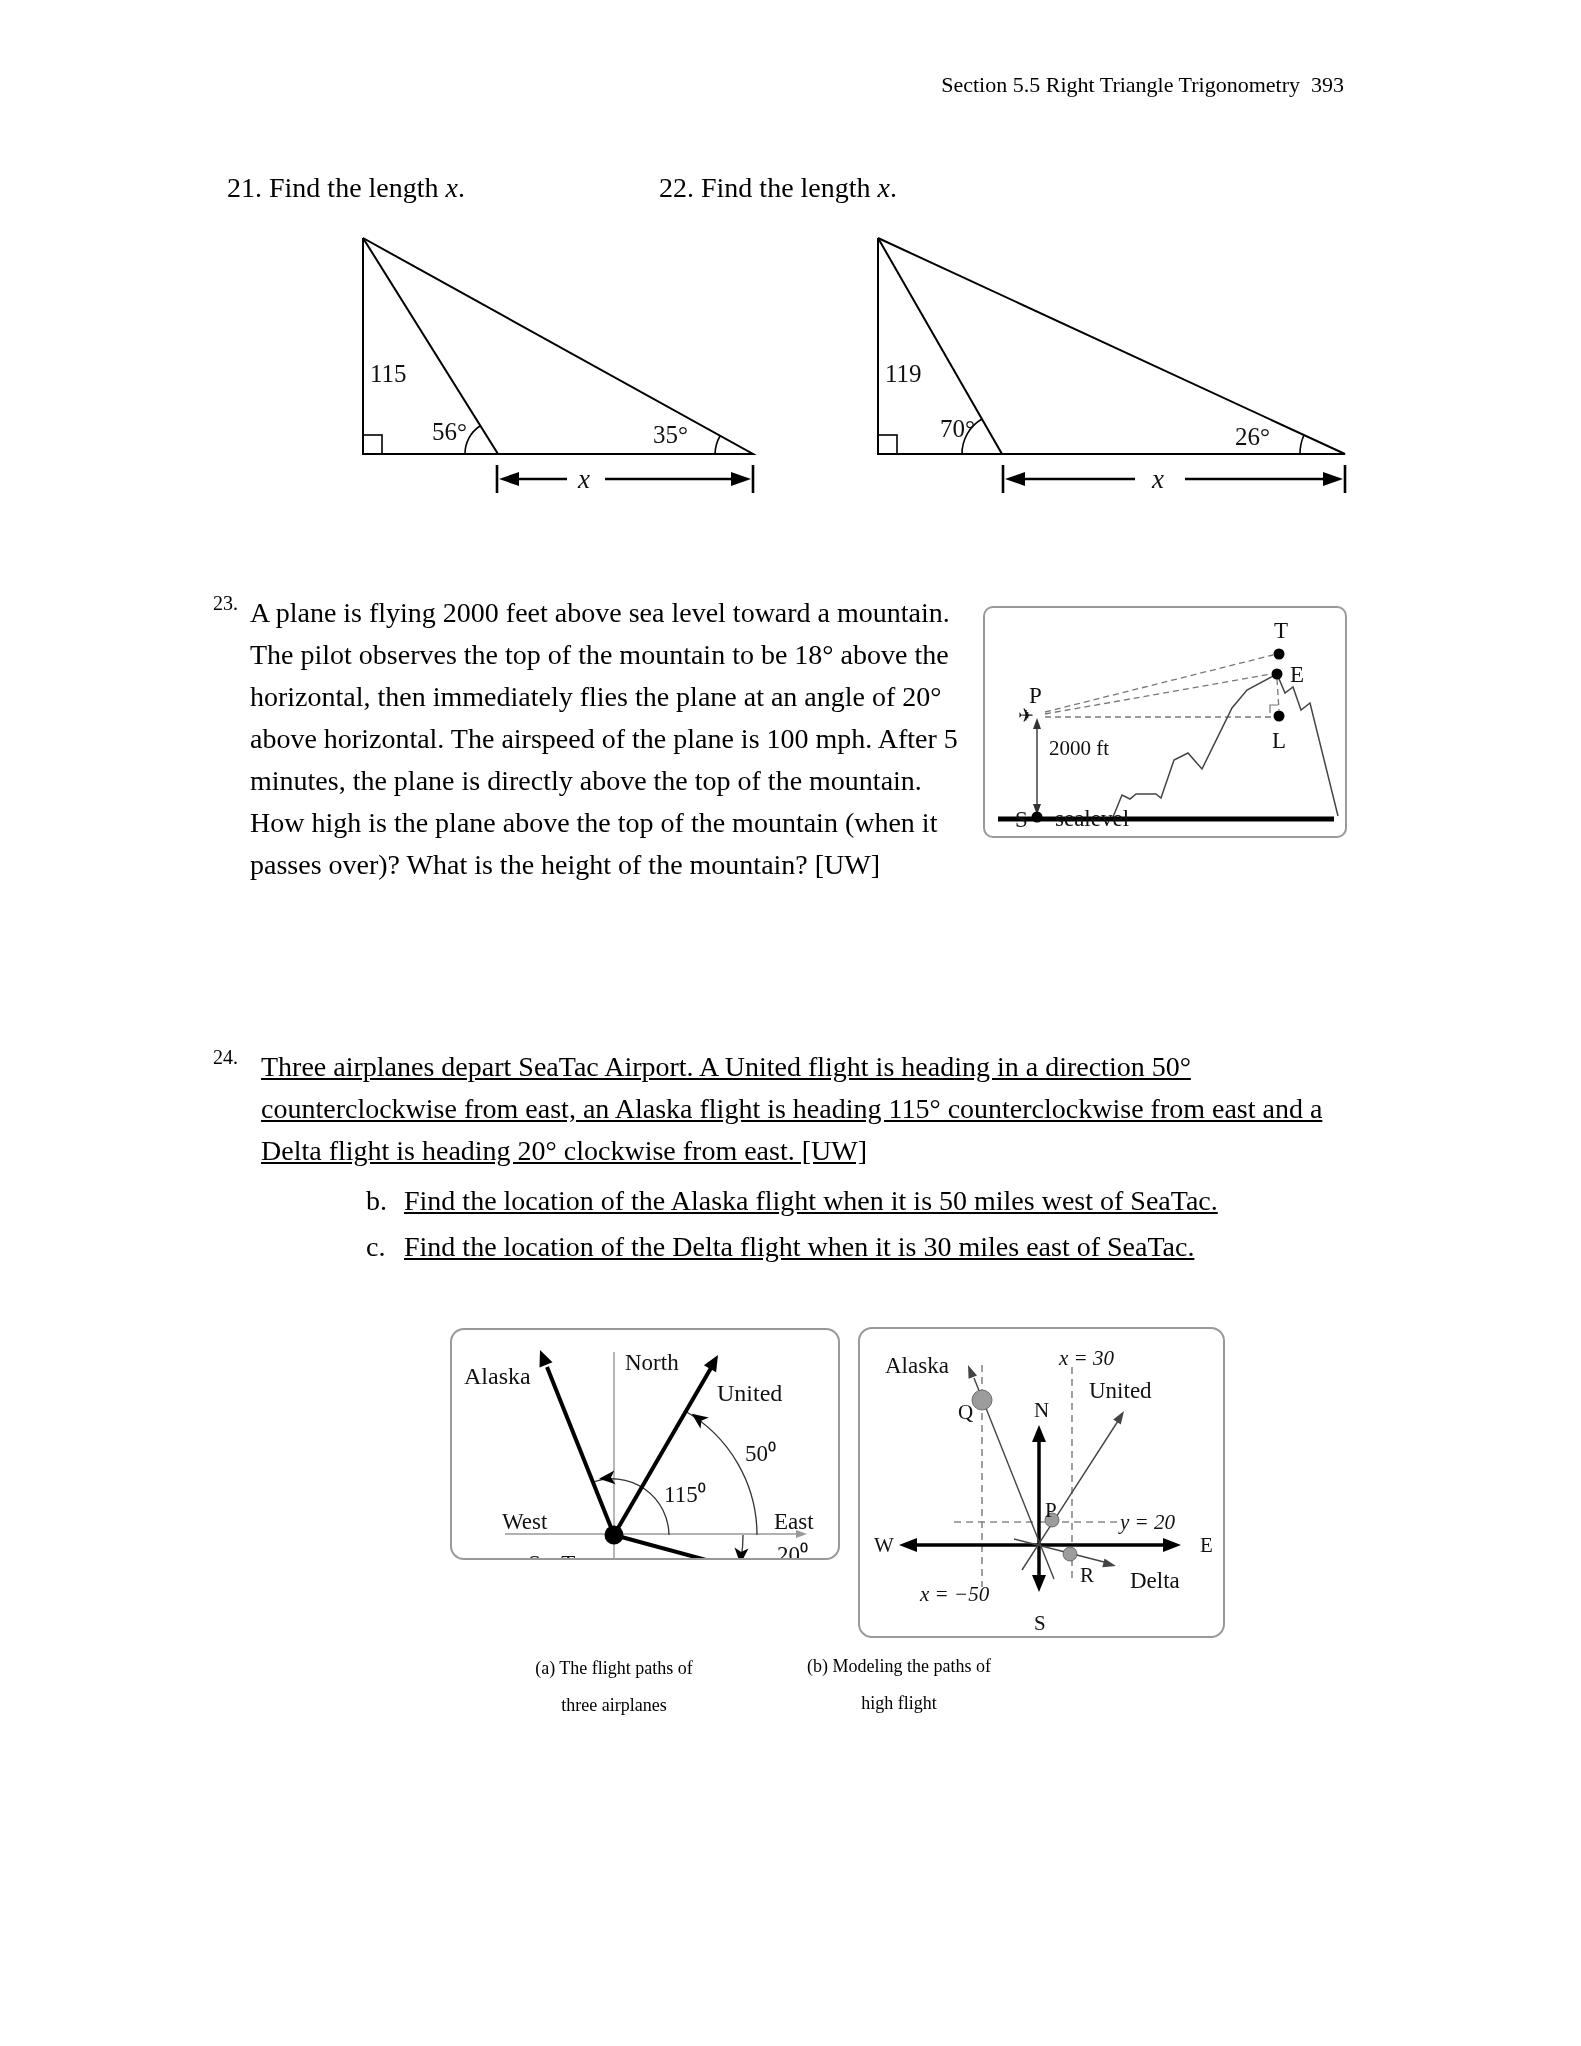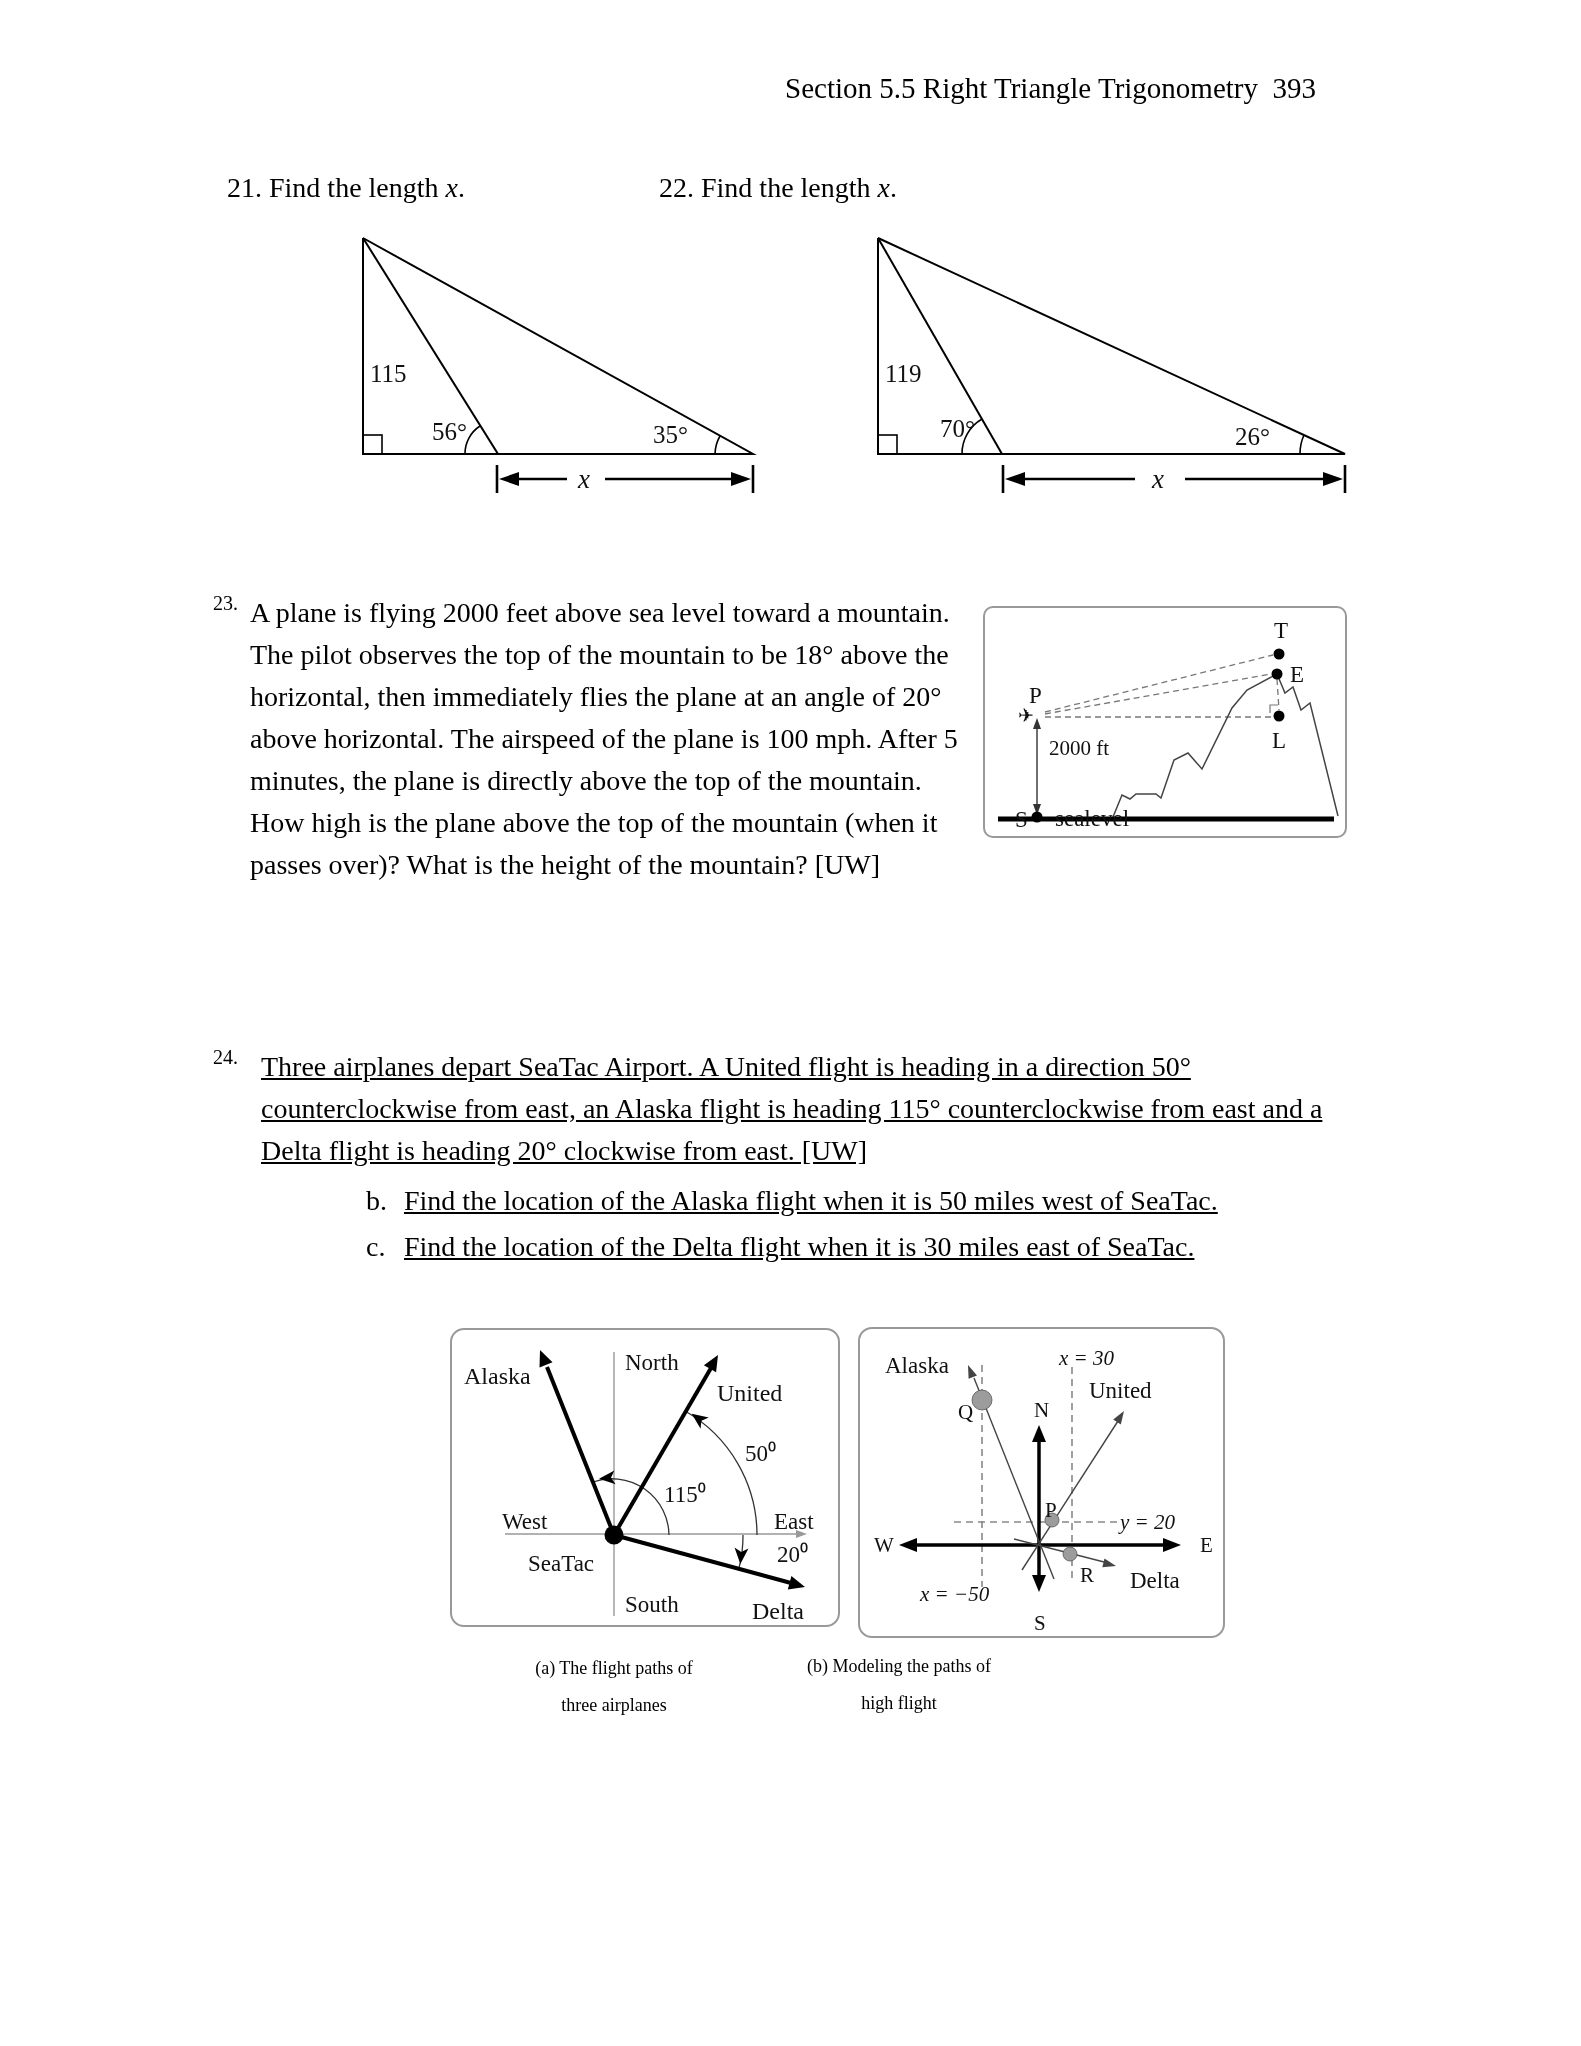--- a/index.html
+++ b/index.html
@@ -1,18 +1,18 @@
 <!DOCTYPE html>
 <html><head>
 <meta charset="utf-8">
 <style>
   html,body{margin:0;padding:0;background:#ffffff;}
   body{width:1581px;height:2046px;position:relative;font-family:"Liberation Serif",serif;color:#000;}
   .abs{position:absolute;}
-  .hdr{left:604px;top:72px;width:712px;text-align:right;font-size:29px;white-space:pre;}
+  .hdr{left:632px;top:72px;width:712px;text-align:right;font-size:22px;white-space:pre;}
   .ptitle{font-size:28px;white-space:pre;}
   .pnum{font-size:20px;}
   .ptext{font-size:28px;line-height:42px;text-align:left;}
   .fig23wrap{float:right;width:400px;height:266px;}
   .fig23box{width:364px;height:232px;margin:14px 0 0 20px;border:2px solid #999;border-radius:10px;box-sizing:border-box;overflow:hidden;}
   .items{margin-top:6px;}
   .item{font-size:28px;line-height:46px;margin-left:105px;}
   .item .ltr{display:inline-block;width:38px;}
   .figbox{border:2px solid #999;border-radius:14px;box-sizing:border-box;background:#fff;overflow:hidden;}
   .cap{font-size:18px;line-height:37px;text-align:center;}
@@ -119,21 +119,21 @@
 
 <span class="abs pnum" style="left:213px;top:1046px;">24.</span>
 <div class="abs ptext" style="left:261px;top:1046px;width:1113px;text-decoration:underline;">
   <span>Three airplanes depart SeaTac Airport. A United flight is heading in a direction 50° counterclockwise from east, an Alaska flight is heading 115° counterclockwise from east and a Delta flight is heading 20° clockwise from east. [UW]</span>
   <div class="items">
     <div class="item"><span class="ltr">b.</span><span>Find the location of the Alaska flight when it is 50 miles west of SeaTac.</span></div>
     <div class="item"><span class="ltr">c.</span><span>Find the location of the Delta flight when it is 30 miles east of SeaTac.</span></div>
   </div>
 </div>
 
-<div class="abs figbox" style="left:450px;top:1328px;width:390px;height:299px;">
+<div class="abs figbox" style="left:450px;top:1328px;width:390px;height:232px;">
   <svg width="386" height="301" viewBox="0 0 386 301">
 
     <g stroke="#999" stroke-width="1.4">
       <line x1="162" y1="22" x2="162" y2="286"></line>
       <line x1="53" y1="204" x2="350" y2="204"></line>
     </g>
     <polygon points="355,204 344,200 344,208" fill="#999"></polygon>
 
     <g stroke="#333" stroke-width="1.3" fill="none">
       <path d="M 305 205 A 143 143 0 0 0 233 81"></path>

